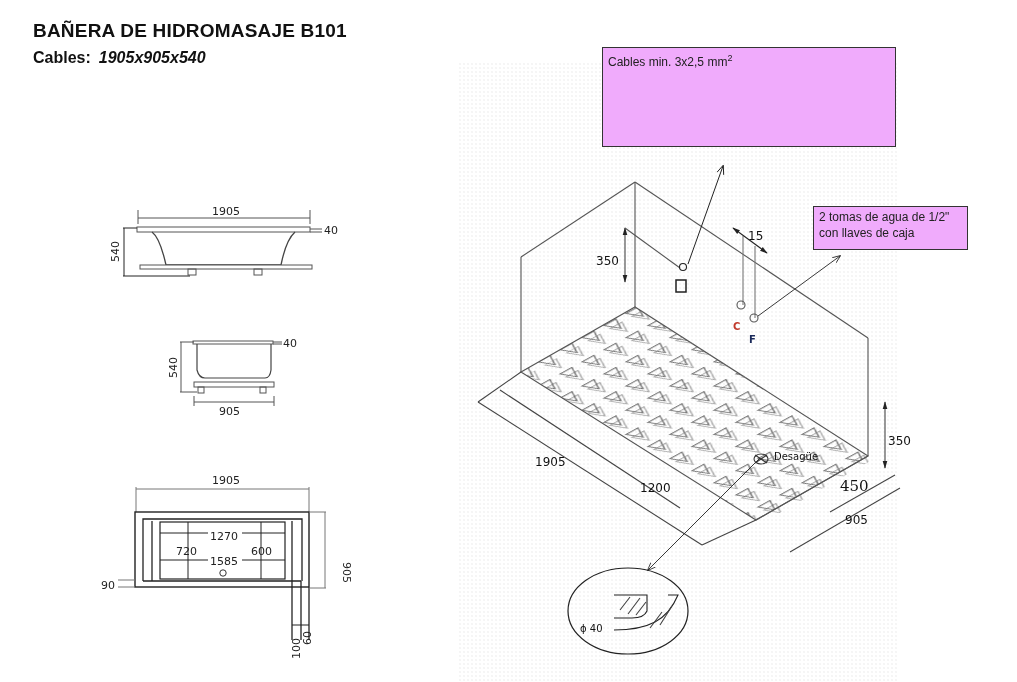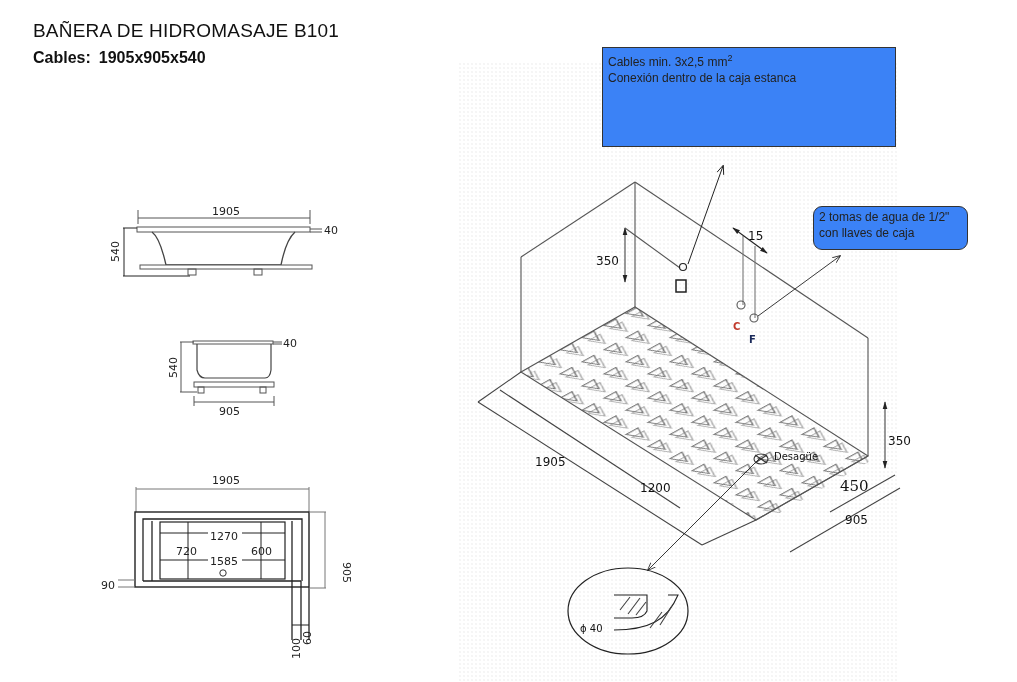--- a/index.html
+++ b/index.html
@@ -1,25 +1,25 @@
 <!DOCTYPE html>
 <html><head>
 <meta charset="utf-8">
 <style>
   html,body{margin:0;padding:0;background:#fff;}
   body{width:1017px;height:682px;position:relative;overflow:hidden;font-family:"DejaVu Sans",sans-serif;color:#111;}
-  .title{position:absolute;left:33px;top:20px;font-family:"Liberation Sans",sans-serif;font-weight:normal;font-size:19px;letter-spacing:0.2px;color:#111;}
+  .title{position:absolute;left:33px;top:20px;font-family:"Liberation Sans",sans-serif;font-weight:bold;font-size:19px;letter-spacing:0.2px;color:#111;}
   .subtitle{position:absolute;left:33px;top:49px;font-family:"Liberation Sans",sans-serif;font-weight:bold;font-size:16px;color:#111;}
-  .subtitle .val{margin-left:8px;}
+  .subtitle .val{margin-left:8px;font-style:italic;}
   svg{position:absolute;left:0;top:0;}
   .dim{font-family:"DejaVu Sans",sans-serif;font-size:11px;fill:#222;}
   .dimb{font-family:"DejaVu Sans",sans-serif;font-size:12px;fill:#111;}
-  .noteBox{position:absolute;border:1px solid #333;background:#3b82f6;font-family:"Liberation Sans",sans-serif;font-size:12px;line-height:16px;color:#222;padding:2px 5px;}
+  .noteBox{position:absolute;border:1px solid #333;background:#f0abfc;font-family:"Liberation Sans",sans-serif;font-size:12px;line-height:16px;color:#222;padding:2px 5px;}
   .note1{left:602px;top:47px;width:282px;height:94px;}
-  .note2{left:813px;top:206px;width:143px;height:38px;border-radius:9px;}
+  .note2{left:813px;top:206px;width:143px;height:38px;}
   .stipple{position:absolute;left:458px;top:62px;width:440px;height:620px;
     background-image:radial-gradient(#d8d8d8 0.6px, transparent 0.8px);background-size:4px 4px;opacity:0.55;}
   sup{font-size:9px;}
 </style>
 </head>
 <body>
 
 <div class="stipple"></div>
 
 <div class="title">BAÑERA DE HIDROMASAJE B101</div>
@@ -171,19 +171,18 @@
   <text class="dimb" x="535" y="466">1905</text>
   <text class="dimb" x="640" y="492">1200</text>
   <text x="840" y="491" style="font-family:'DejaVu Serif',serif;font-size:15px;fill:#111">450</text>
   <text class="dimb" x="845" y="524">905</text>
   <text x="774" y="460" style="font-family:'DejaVu Sans',sans-serif;font-size:10px;fill:#111">Desagüe</text>
   <text x="580" y="632" style="font-family:'DejaVu Sans',sans-serif;font-size:10px;fill:#111">ϕ 40</text>
 </svg>
 
 <div class="noteBox note1">
   <div><span>Cables min. 3x2,5 mm</span><sup>2</sup></div>
-  <div>Conexión dentro de la caja estanca</div>
 </div>
 
 <div class="noteBox note2">
   <div>2 tomas de agua de 1/2"</div>
   <div>con llaves de caja</div>
 </div>
 
 </body></html>

